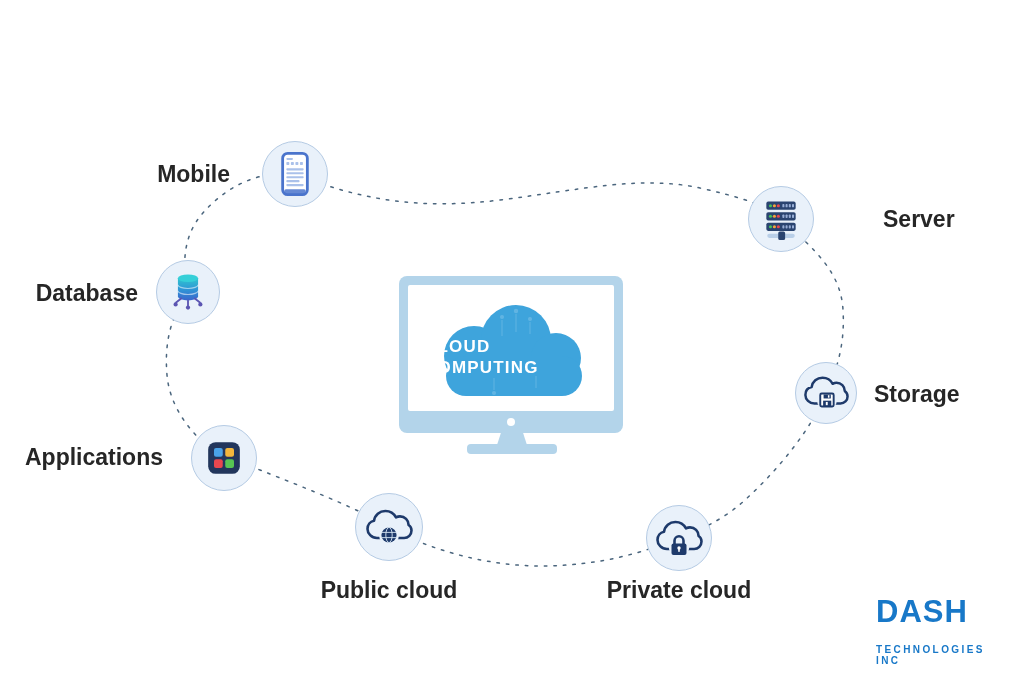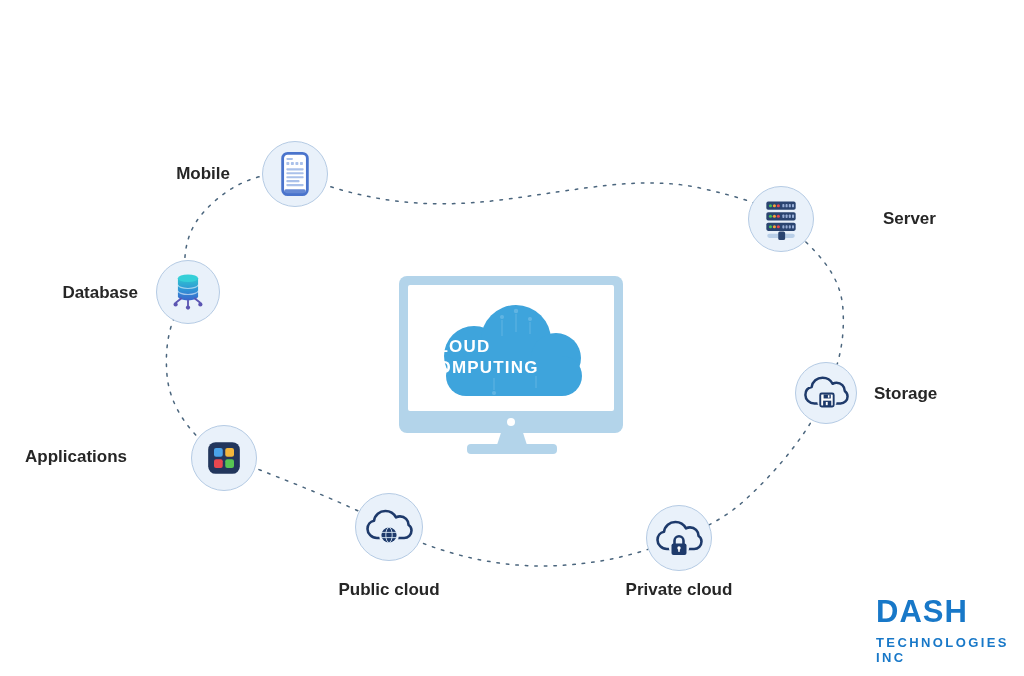--- a/index.html
+++ b/index.html
@@ -25,21 +25,21 @@
   .node-database     { left:156px; top:260px; width:64px; height:64px; }
   .node-applications { left:191px; top:425px; width:66px; height:66px; }
   .node-public       { left:355px; top:493px; width:68px; height:68px; }
   .node-private      { left:646px; top:505px; width:66px; height:66px; }
   .node-storage      { left:795px; top:362px; width:62px; height:62px; }
   .node-server       { left:748px; top:186px; width:66px; height:66px; }
 
   
   .label {
     position:absolute; z-index:4; color:#262626;
-    font-size:17px; font-weight:600; line-height:28px;
+    font-size:23px; font-weight:600; line-height:28px;
   }
   .label-mobile       { left:78px;  top:160px; width:152px; text-align:right; }
   .label-database     { left:20px;  top:279px; width:118px; text-align:right; }
   .label-applications { left:25px;  top:443px; width:152px; text-align:left; }
   .label-public       { left:314px; top:576px; width:150px; text-align:center; }
   .label-private      { left:600px; top:576px; width:158px; text-align:center; }
   .label-storage      { left:874px; top:380px; width:130px; text-align:left; }
   .label-server       { left:839px; top:205px; width:120px; text-align:left;margin-left:44px; }
 
   
@@ -57,21 +57,21 @@
 
   .cloud-wrap { position:absolute; left:16px; top:12px; width:174px; height:108px; }
   .cloud-text { position:absolute; left:0; top:40px; width:100%; text-align:left;
              color:#ffffff; font-weight:700; z-index:5; }
   .cloud-text .l1 { display:block; font-size:17px; letter-spacing:1.2px; line-height:20px; }
   .cloud-text .l2 { display:block; font-size:17px; letter-spacing:1.2px; line-height:22px; }
 
   
   .logo { position:absolute; left:876px; top:596px; width:130px; z-index:4; color:#1878c8; }
   .logo .name { font-size:31px; font-weight:800; letter-spacing:1px; line-height:32px; }
-  .logo .tagline { font-size:13px; font-weight:700; letter-spacing:2.4px; margin-top:7px; }
+  .logo .tagline { font-size:10px; font-weight:700; letter-spacing:2.4px; margin-top:16px; }
 </style>
 </head>
 <body>
 
 <div class="canvas">
 
 
   <svg class="loop" width="1024" height="676" viewBox="0 0 1024 676">
     <path d="M295 174
              C360 200 420 210 500 200

